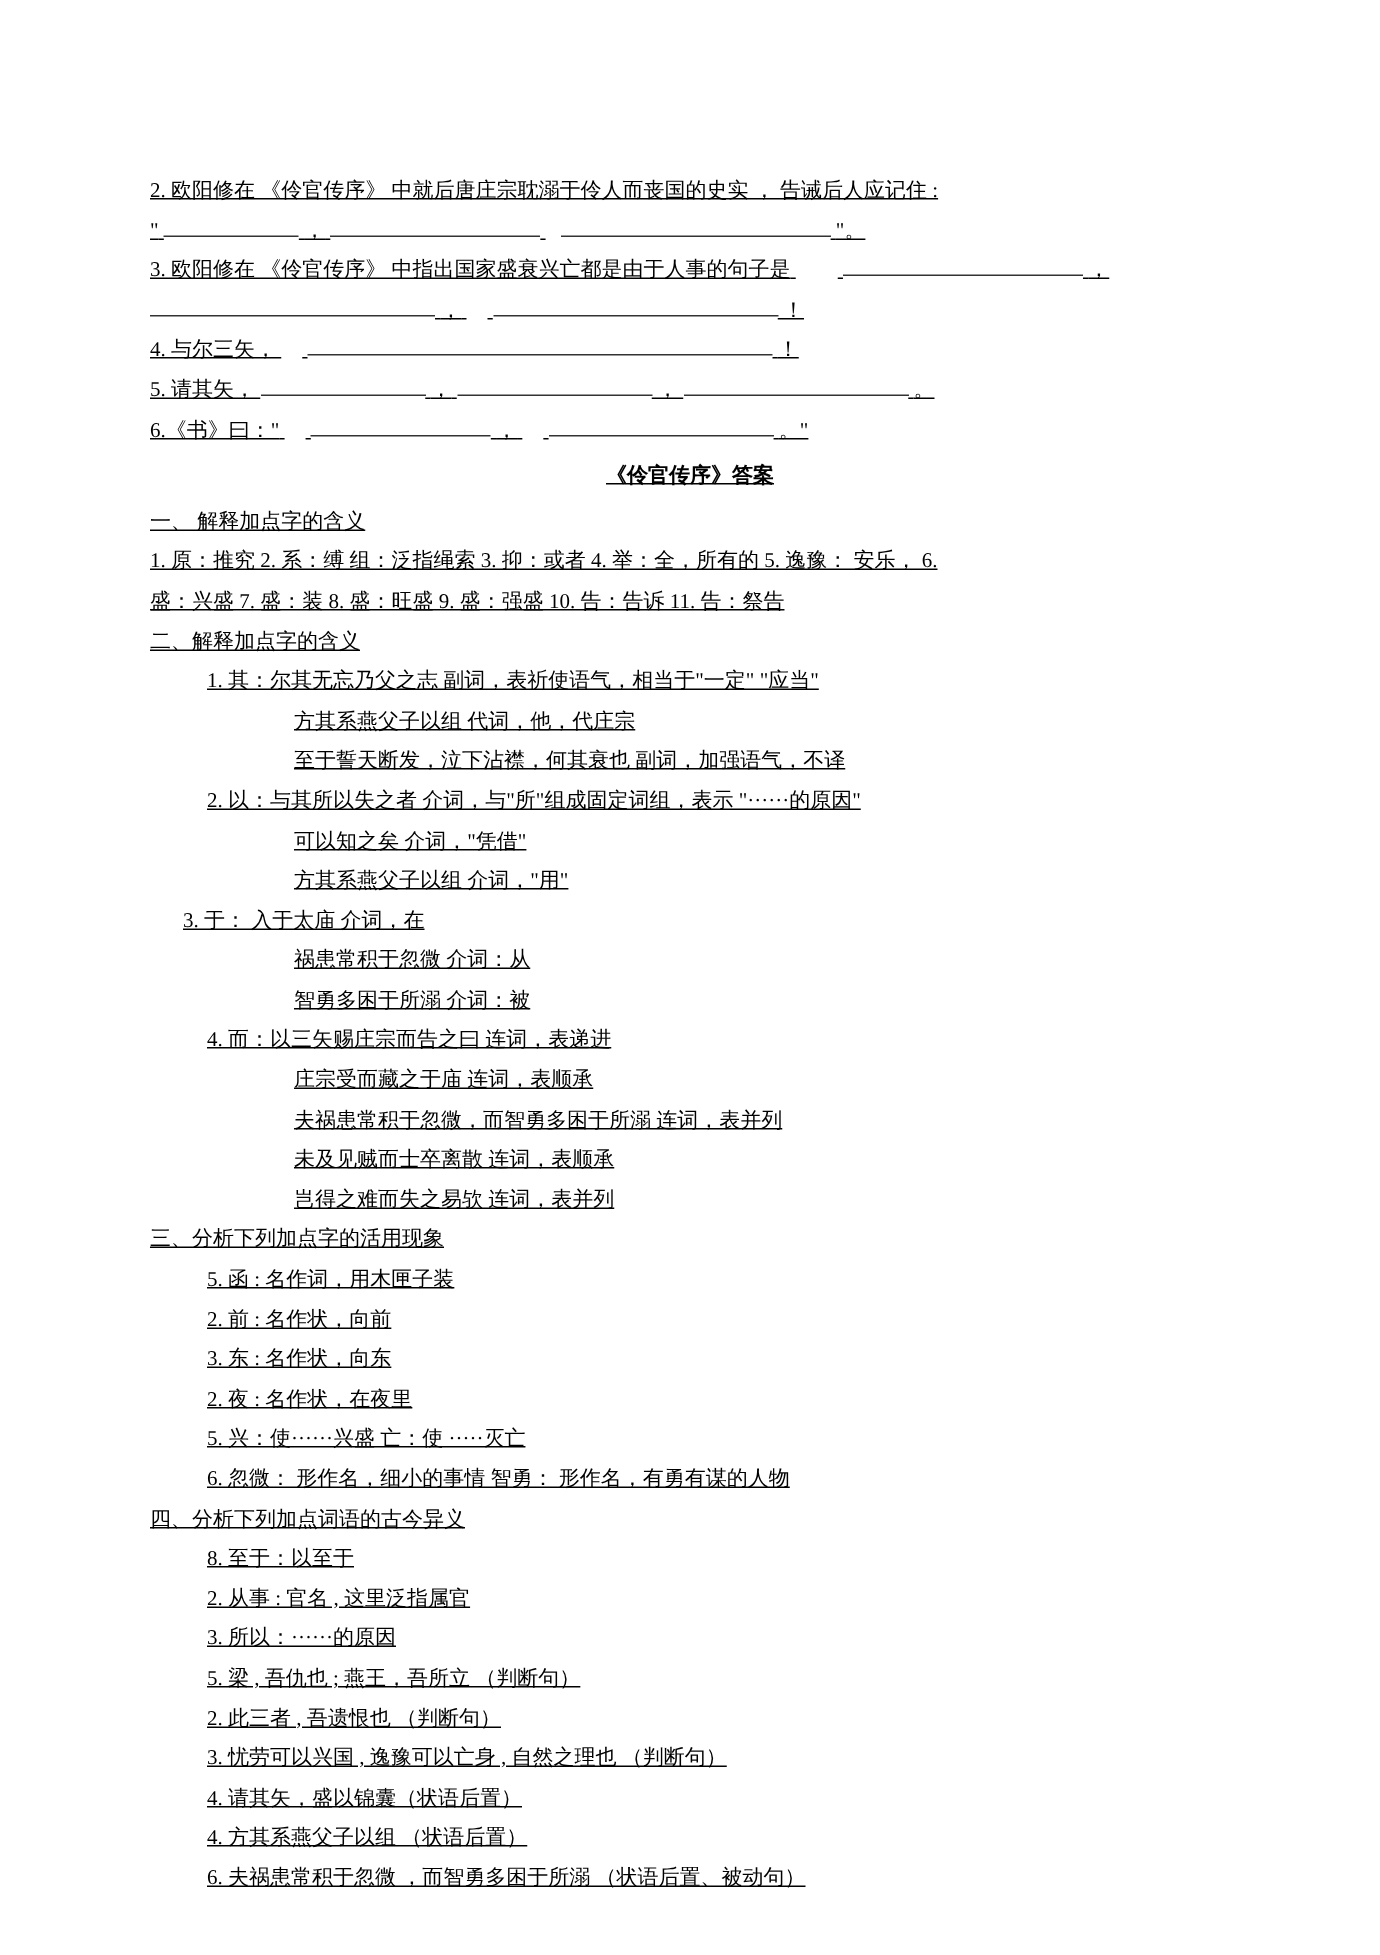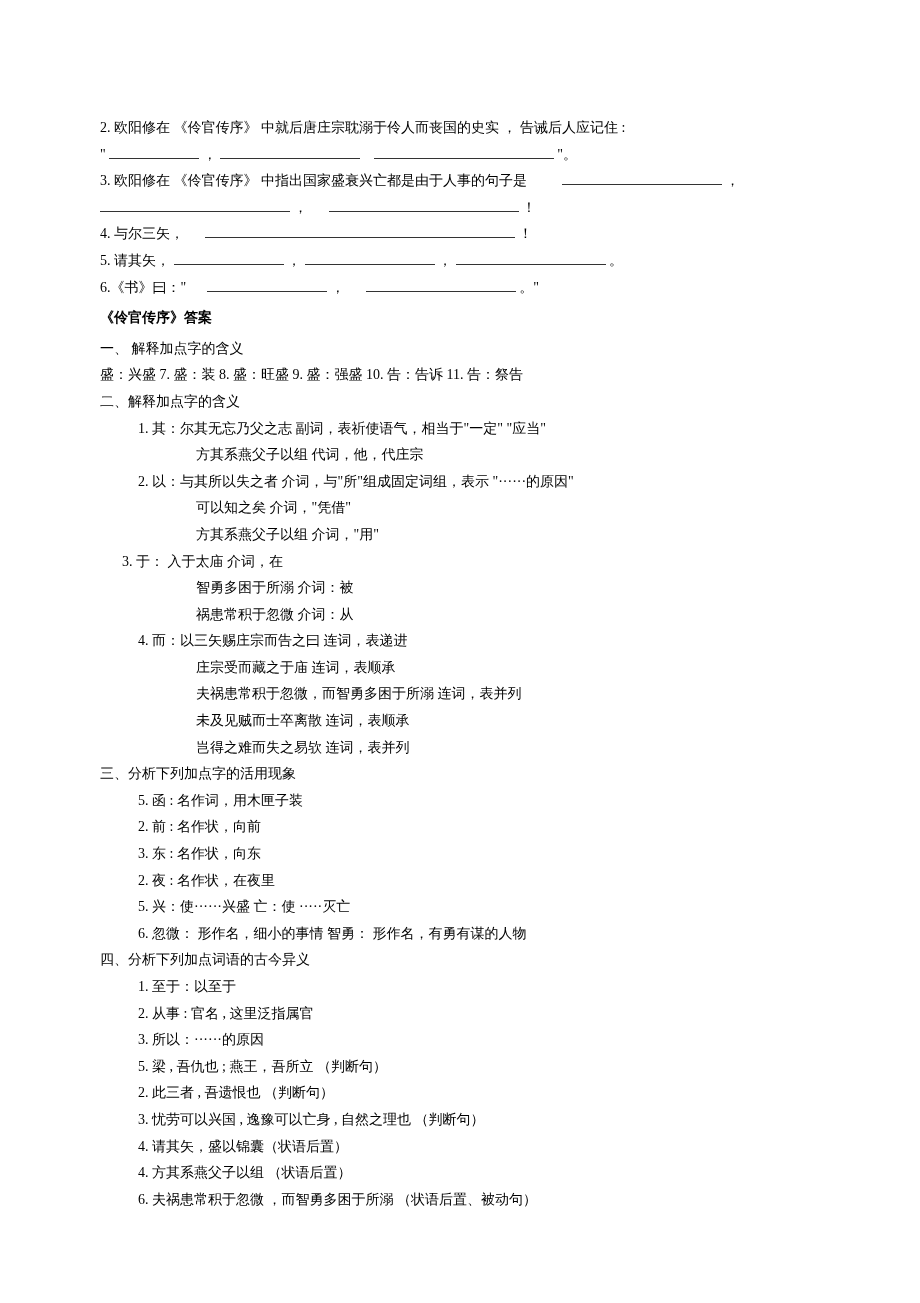--- a/index.html
+++ b/index.html
@@ -10,32 +10,34 @@
     line-height: 1.9;
     color: #000;
     background: #fff;
   }
   .page {
     width: 920px;
     height: 1303px;
     box-sizing: border-box;
     padding: 115px 100px 80px 100px;
     position: relative;
+    text-decoration: underline;
   }
   .line {
     margin: 0;
     white-space: nowrap;
   }
   .blank {
     display: inline-block;
     border-bottom: 1px solid #333;
     height: 1em;
     vertical-align: baseline;
   }
   .heading {
+    text-align: center;
     font-weight: bold;
     margin: 4px 0;
   }
   .indent1 { padding-left: 38px; }
   .indent2 { padding-left: 96px; }
   .sp-s  { display:inline-block; width:14px; }
   .sp-m  { display:inline-block; width:28px; }
 </style>
 </head>
 <body>
@@ -89,47 +91,49 @@
     <span class="blank" style="width:120px"></span>
     <span>，</span>
     <span class="sp-s"></span>
     <span class="blank" style="width:150px"></span>
     <span>。"</span>
   </p>
 
   <p class="heading">《伶官传序》答案</p>
 
   <p class="line">一、 解释加点字的含义</p>
+  <p class="line">1. 原：推究  2. 系：缚  组：泛指绳索  3. 抑：或者 4. 举：全，所有的   5. 逸豫： 安乐， 6.</p>
   <p class="line">盛：兴盛  7. 盛：装  8. 盛：旺盛  9. 盛：强盛  10. 告：告诉  11. 告：祭告</p>
 
   <p class="line">二、解释加点字的含义</p>
   <p class="line indent1">1. 其：尔其无忘乃父之志      副词，表祈使语气，相当于"一定"  "应当"</p>
   <p class="line indent2">方其系燕父子以组      代词，他，代庄宗</p>
+  <p class="line indent2">至于誓天断发，泣下沾襟，何其衰也      副词，加强语气，不译</p>
   <p class="line indent1">2. 以：与其所以失之者      介词，与"所"组成固定词组，表示   "······的原因"</p>
   <p class="line indent2">可以知之矣         介词，"凭借"</p>
   <p class="line indent2">方其系燕父子以组    介词，"用"</p>
   <p class="line" style="padding-left:22px">3.   于：  入于太庙      介词，在</p>
+  <p class="line indent2">祸患常积于忽微     介词：从</p>
   <p class="line indent2">智勇多困于所溺     介词：被</p>
-  <p class="line indent2">祸患常积于忽微     介词：从</p>
   <p class="line indent1">4. 而：以三矢赐庄宗而告之曰    连词，表递进</p>
   <p class="line indent2">庄宗受而藏之于庙        连词，表顺承</p>
   <p class="line indent2">夫祸患常积于忽微，而智勇多困于所溺      连词，表并列</p>
   <p class="line indent2">未及见贼而士卒离散    连词，表顺承</p>
   <p class="line indent2">岂得之难而失之易欤    连词，表并列</p>
 
   <p class="line">三、分析下列加点字的活用现象</p>
   <p class="line indent1">5. 函 : 名作词，用木匣子装</p>
   <p class="line indent1">2. 前 : 名作状，向前</p>
   <p class="line indent1">3. 东 : 名作状，向东</p>
   <p class="line indent1">2. 夜 : 名作状，在夜里</p>
   <p class="line indent1">5. 兴：使······兴盛    亡：使 ·····灭亡</p>
   <p class="line indent1">6. 忽微： 形作名，细小的事情    智勇： 形作名，有勇有谋的人物</p>
 
   <p class="line">四、分析下列加点词语的古今异义</p>
-  <p class="line indent1">1. 至于：以至于</p>
+  <p class="line indent1">8. 至于：以至于</p>
   <p class="line indent1">2. 从事 : 官名 , 这里泛指属官</p>
   <p class="line indent1">3. 所以：······的原因</p>
 
   <p class="line indent1">5. 梁 , 吾仇也 ; 燕王，吾所立  （判断句）</p>
   <p class="line indent1">2. 此三者 , 吾遗恨也  （判断句）</p>
   <p class="line indent1">3. 忧劳可以兴国 , 逸豫可以亡身 , 自然之理也  （判断句）</p>
   <p class="line indent1">4. 请其矢，盛以锦囊（状语后置）</p>
   <p class="line indent1">4. 方其系燕父子以组   （状语后置）</p>
   <p class="line indent1">6. 夫祸患常积于忽微  ，而智勇多困于所溺   （状语后置、被动句）</p>
 

